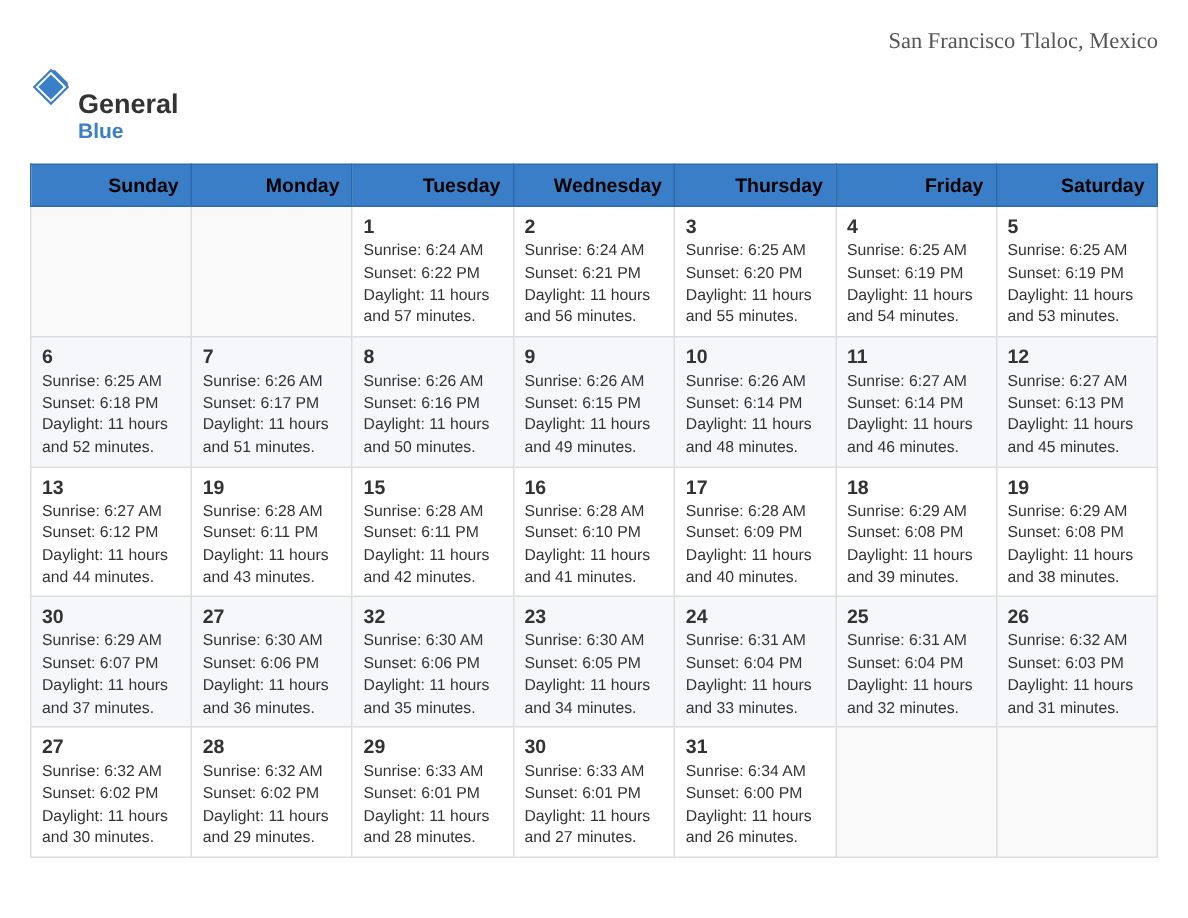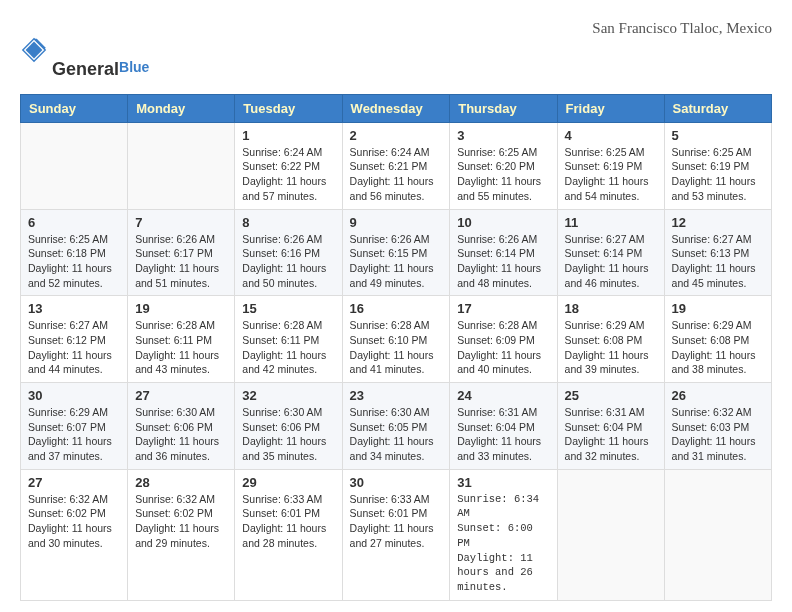--- a/index.html
+++ b/index.html
@@ -20,21 +20,21 @@
       align-items: flex-start;
       margin-bottom: 14px;
     }
     .logo {
       display: flex;
       align-items: center;
       gap: 0;
     }
     .logo-text {
       display: flex;
-      flex-direction: row;
+      flex-direction: column;
       line-height: 1.1;
       margin-top: 40px;
     }
     .logo-general {
       font-size: 18px;
       font-weight: bold;
       color: #333;
     }
     .logo-blue {
       font-size: 14px;
@@ -59,22 +59,22 @@
       color: #555;
       font-family: Liberation Serif, serif;
     }
     .calendar {
       width: 100%;
       border-collapse: collapse;
       border: 1px solid #ccc;
     }
     .calendar th {
       background-color: #3a7ec8;
-      color: #fef9c3;
-      text-align: left;
+      color: #000000;
+      text-align: right;
       padding: 6px 8px;
       font-size: 13px;
       font-weight: bold;
       border: 1px solid #2d6aaa;
     }
     .calendar td {
       vertical-align: top;
       padding: 5px 7px;
       border: 1px solid #ddd;
       font-size: 11px;
@@ -321,21 +321,21 @@
 Daylight: 11 hours and 28 minutes.</div>
           </td>
           <td>
             <span class="day-num">30</span>
             <div class="day-info" style="white-space: pre-line;">Sunrise: 6:33 AM
 Sunset: 6:01 PM
 Daylight: 11 hours and 27 minutes.</div>
           </td>
           <td>
             <span class="day-num">31</span>
-            <div class="day-info" style="white-space: pre-line; font-family: Liberation Mono, monospace;">Sunrise: 6:34 AM
+            <div class="day-info" style="white-space: pre-line;">Sunrise: 6:34 AM
 Sunset: 6:00 PM
 Daylight: 11 hours and 26 minutes.</div>
           </td>
           <td class="empty-cell"></td>
           <td class="empty-cell"></td>
         </tr>
       </tbody>
   </table>
 </div>
 

